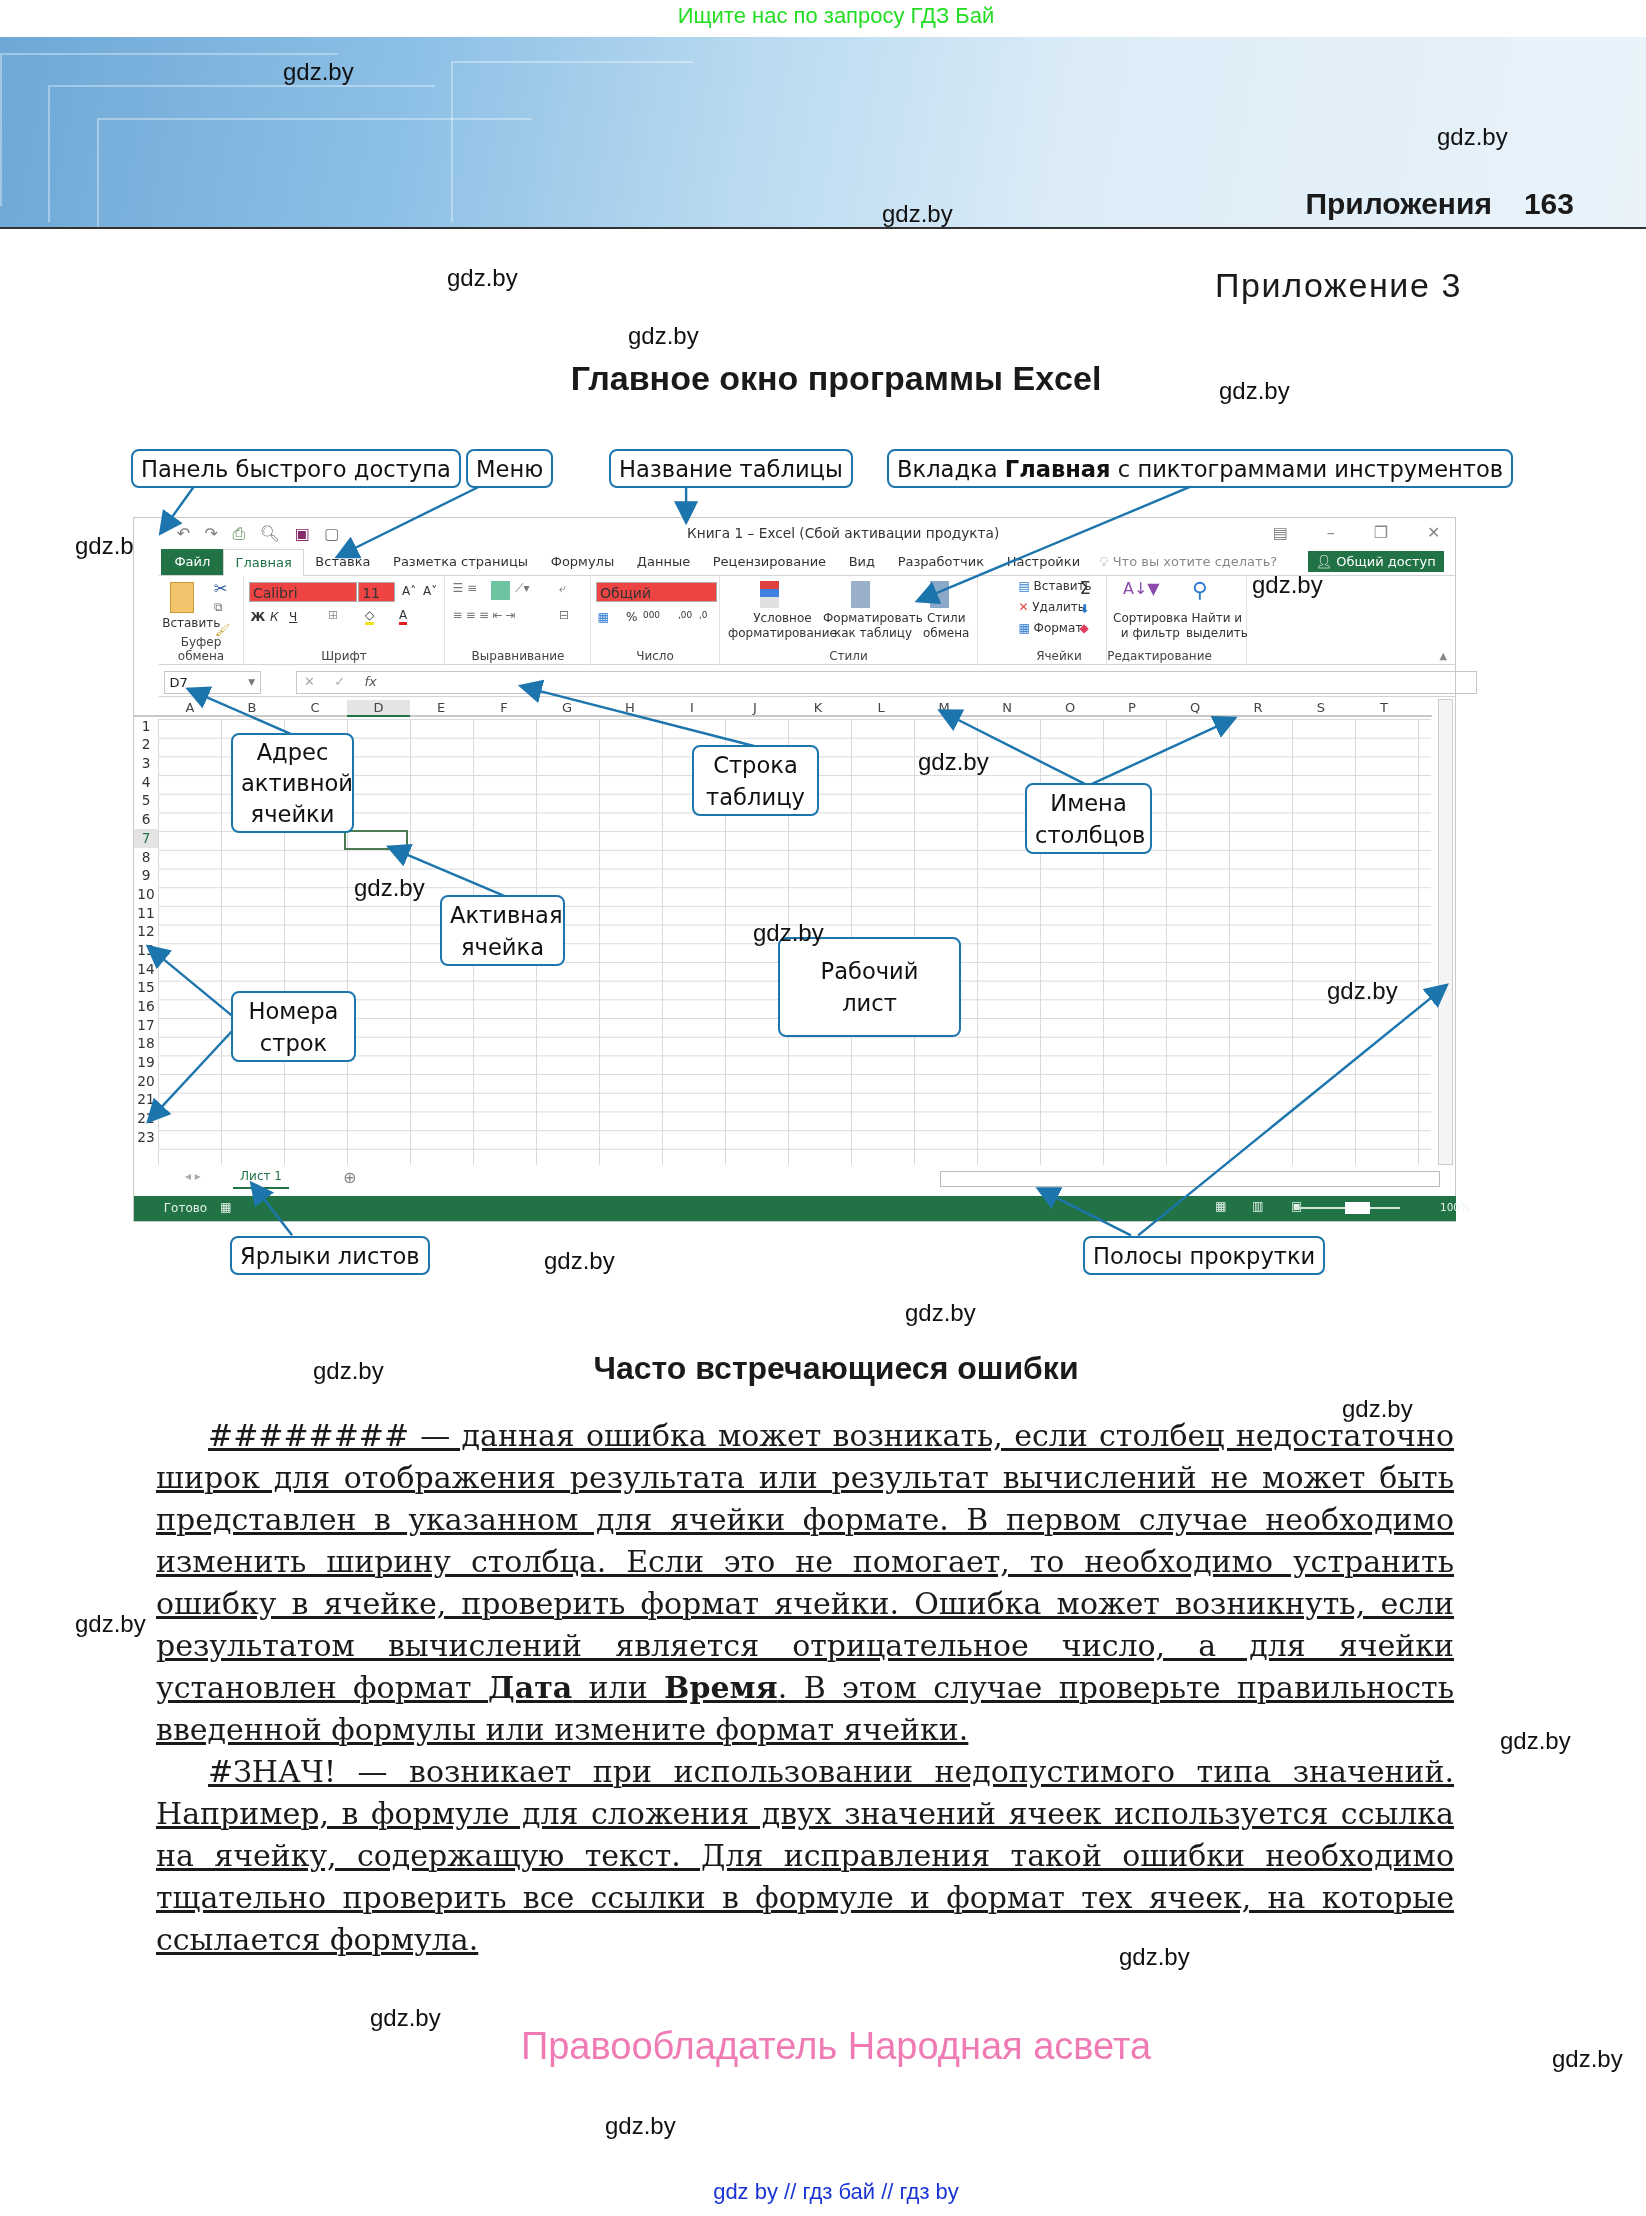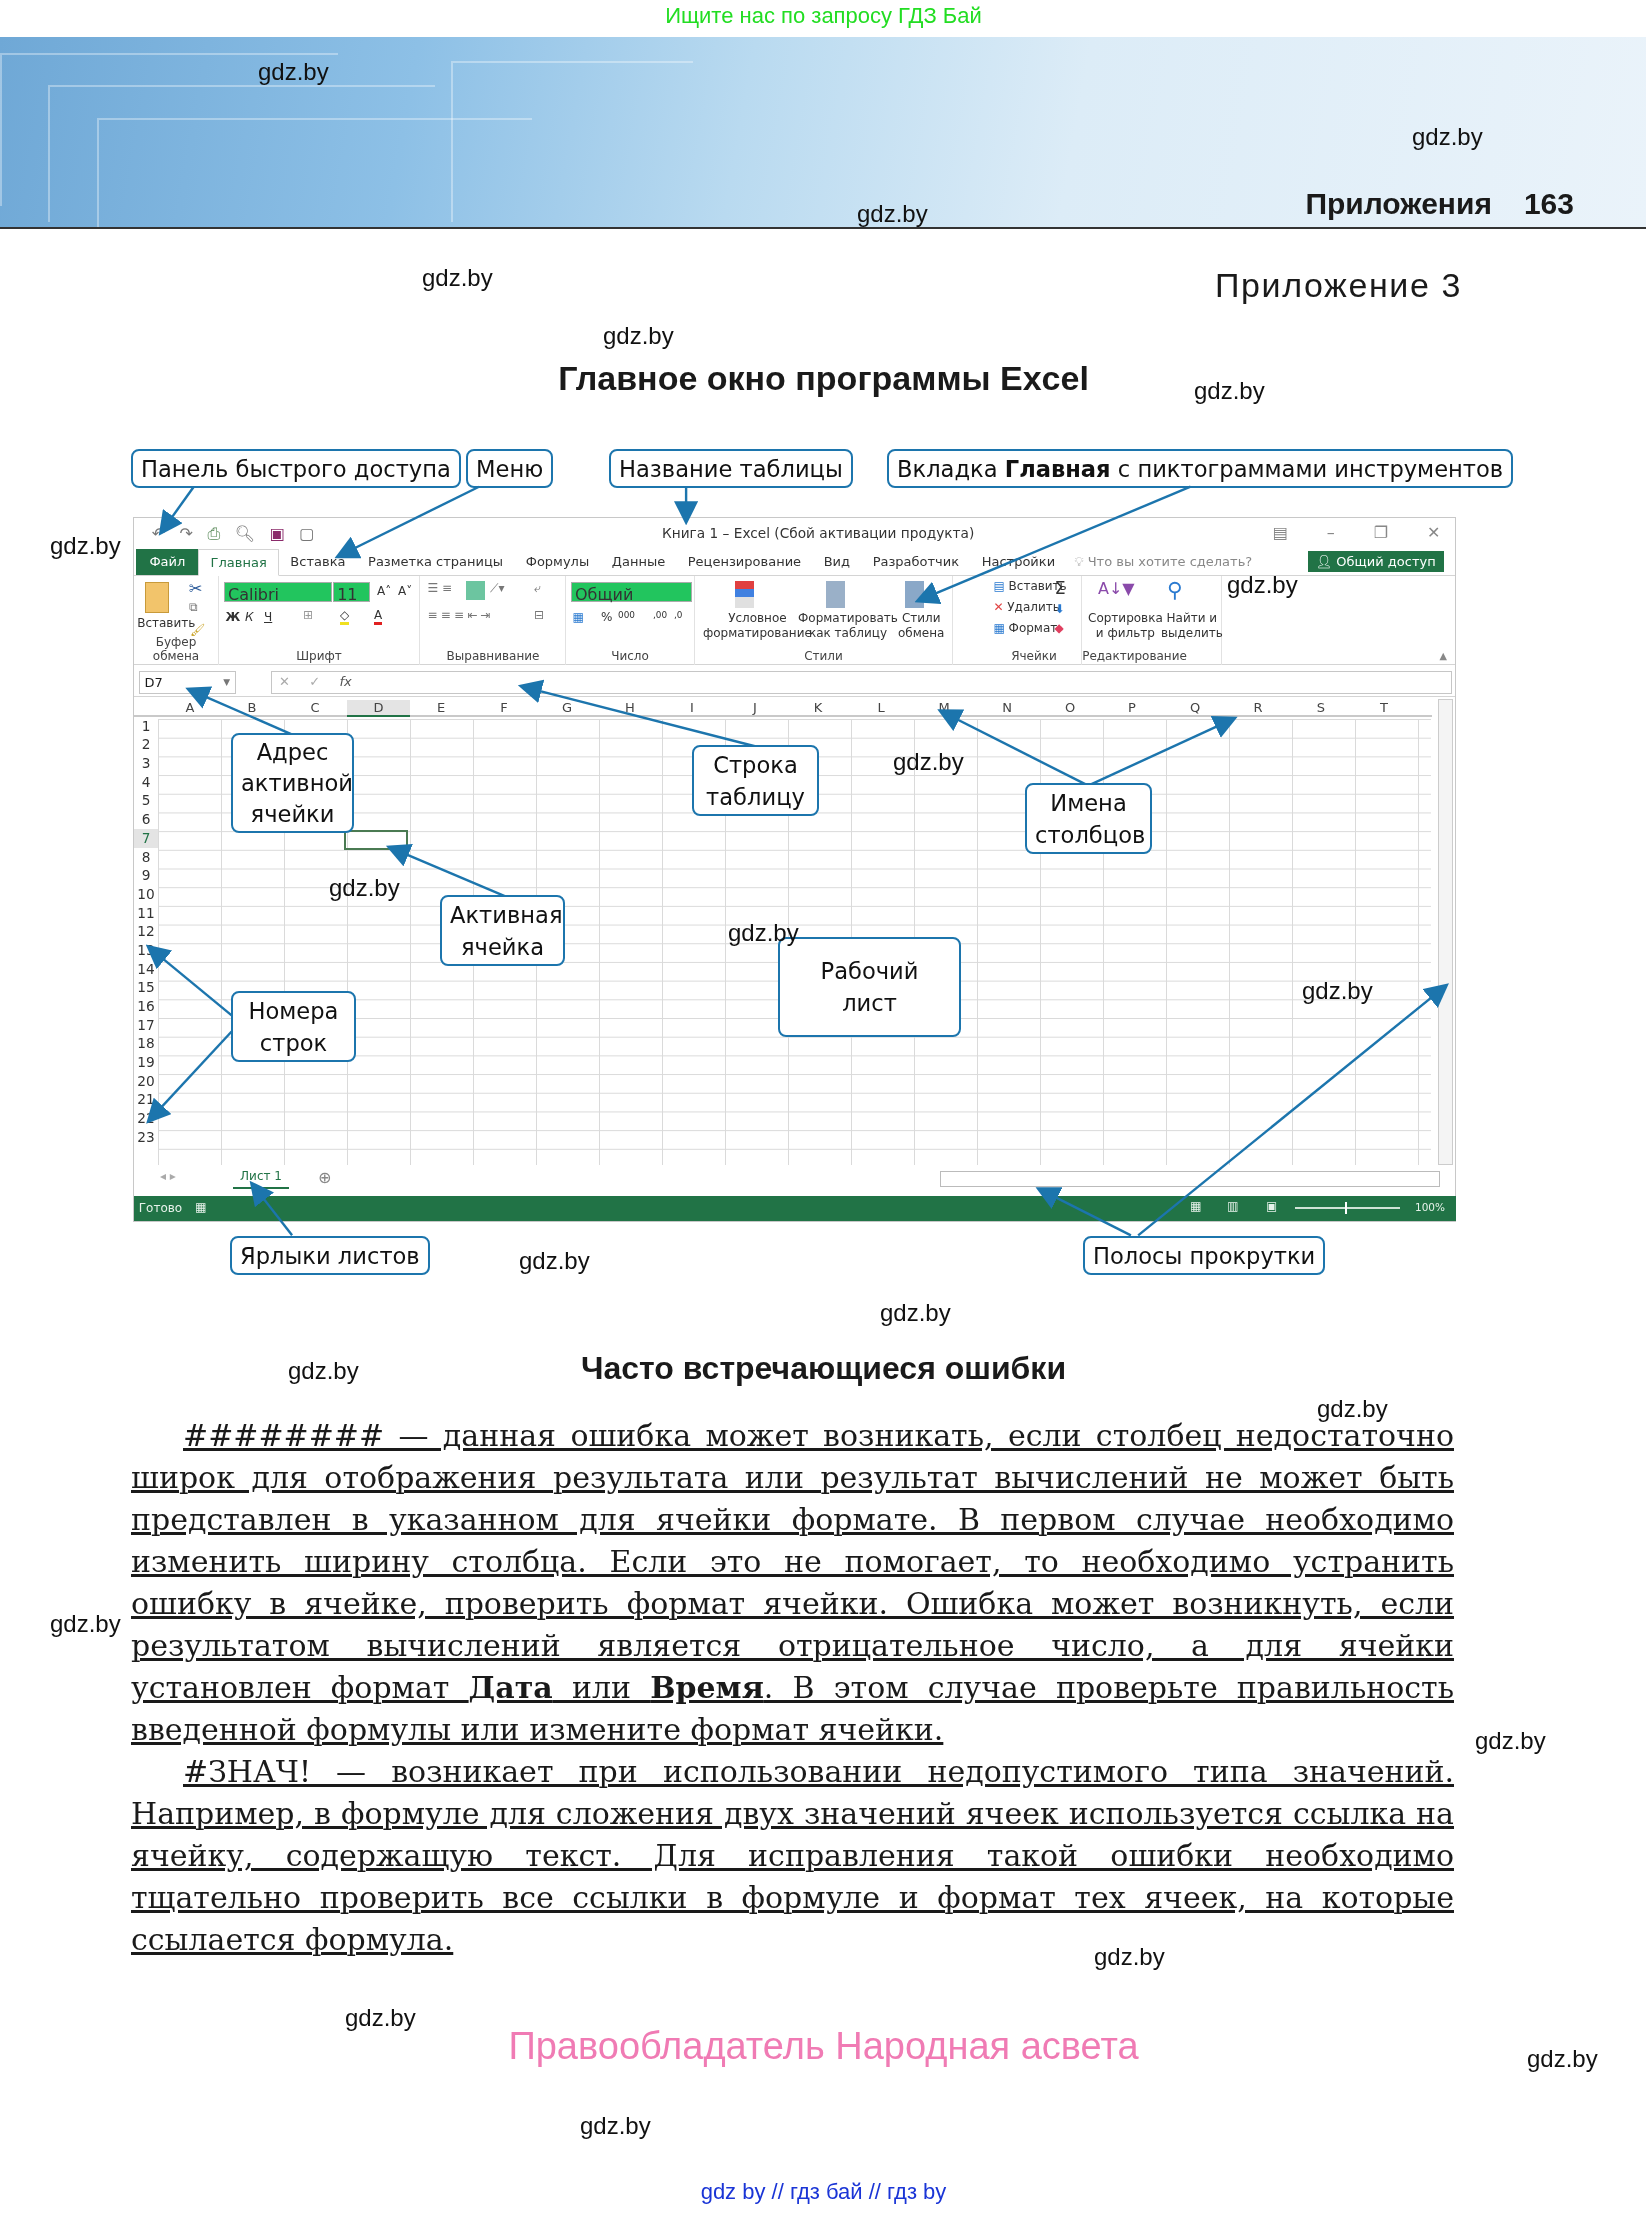--- a/index.html
+++ b/index.html
@@ -1,18 +1,18 @@
 <!DOCTYPE html>
 <html style="font-size:13px"><head>
 <meta charset="utf-8">
 <style>
   * { box-sizing: border-box; margin: 0; padding: 0; }
   body { width: 1647px; height: 2216px; background: #fff; position: relative; overflow: hidden;
          font-family: "Liberation Sans", sans-serif; color: #1a1a1a; }
-  .abs { position: absolute; }
+  .abs { position: absolute; padding-left: 25px; }
   .topnote { left: 0; top: 3.2px; width: 1647px; text-align: center; color: #22dd22; font-size: 22px; }
   .banner { left: 0; top: 37px; width: 1647px; height: 190px;
     background: linear-gradient(100deg, #6fa8d6 0%, #8dc0e6 25%, #b9daf0 45%, #dcecf7 65%, #eaf3fa 100%); overflow: hidden; }
   .banner .trace { position: absolute; border: 2.4px solid rgba(255,255,255,0.35); border-right: none; border-bottom: none; }
   .banner-line { left: 0; top: 227px; width: 1647px; height: 2.4px; background: #333; }
   .running { right: 73px; top: 187px; font-size: 30px; font-weight: bold; font-family: "Liberation Sans", sans-serif; }
   .running span.num { margin-left: 32px; }
   .wm { font-size: 24px; color: #111; font-family: "Liberation Sans", sans-serif; }
   .appx { right: 185px; top: 266px; font-size: 34px; letter-spacing: 1.6px; }
   .h1 { left: 0; width: 1647px; text-align: center; top: 359px; font-size: 34px; font-weight: bold; }
@@ -28,21 +28,21 @@
   .tabs { height: 27px; position: relative; border-bottom: 0.8px solid #d4d4d4; font-size: 13px; display: flex; align-items: stretch; }
   .tab { padding: 4.8px 11.3px 0; color: #333; }
   .tab.file { background: #217346; color: #fff; margin-left: 2.4px; padding: 4.8px 13px 0; }
   .tab.active { color: #217346; border: 0.8px solid #d4d4d4; border-bottom: 0.8px solid #fff; background: #fff; margin-bottom: -0.8px; }
   .tellme { color: #888; padding: 4.8px 8px 0; }
   .share { position: absolute; right: 11.3px; top: 1.6px; background: #217346; color: #fff; padding: 3.2px 8px; font-size: 13px; }
   .ribbon { height: 89px; position: relative; border-bottom: 0.8px solid #d4d4d4; font-size: 12px; color: #333; }
   .grp { position: absolute; top: 0; height: 89px; border-right: 0.8px solid #e2e2e2; }
   .grp .gl { position: absolute; bottom: 1.6px; left: 0; width: 100%; text-align: center; font-size: 12px; color: #444; }
   .ri { position: absolute; font-size: 12px; white-space: nowrap; }
-  .box { position: absolute; border: 0.8px solid #ababab; background: #22c55e; height: 19.3px; font-size: 16px; padding: 1.6px 3.2px; }
+  .box { position: absolute; border: 0.8px solid #ababab; background: #ef4444; height: 19.3px; font-size: 14px; padding: 1.6px 3.2px; }
   .icon-sq { position: absolute; width: 19.3px; height: 19.3px; }
   .fbar { height: 32px; position: relative; border-bottom: 0.8px solid #d4d4d4; }
   .namebox { position: absolute; left: 4.8px; top: 6.4px; width: 97px; height: 22.6px; border: 0.8px solid #c6c6c6; font-size: 13px; padding: 2.4px 4.8px; }
   .fxarea { position: absolute; left: 137px; top: 6.4px; width: 1181px; height: 22.6px; border: 0.8px solid #c6c6c6; }
   .fxbtns { position: absolute; left: 145px; top: 8.9px; font-size: 13px; color: #aaa; display: flex; gap: 19.3px; }
   .grid { position: absolute; left: 0; top: 181px; width: 1322px; height: 467px; }
   .colhdr { position: absolute; left: 0; top: 0; height: 17.7px; width: 1298px; border-bottom: 2.4px solid #c9c9c9; font-size: 13px; color: #444; }
   .colhdr span { position: absolute; top: 0.8px; width: 24px; text-align: center; }
   .rowhdr { position: absolute; left: 0; top: 17.7px; width: 24px; font-size: 13.7px; color: #333; }
   .rowhdr div { height: 18.7px; line-height: 18.5px; text-align: center; }

